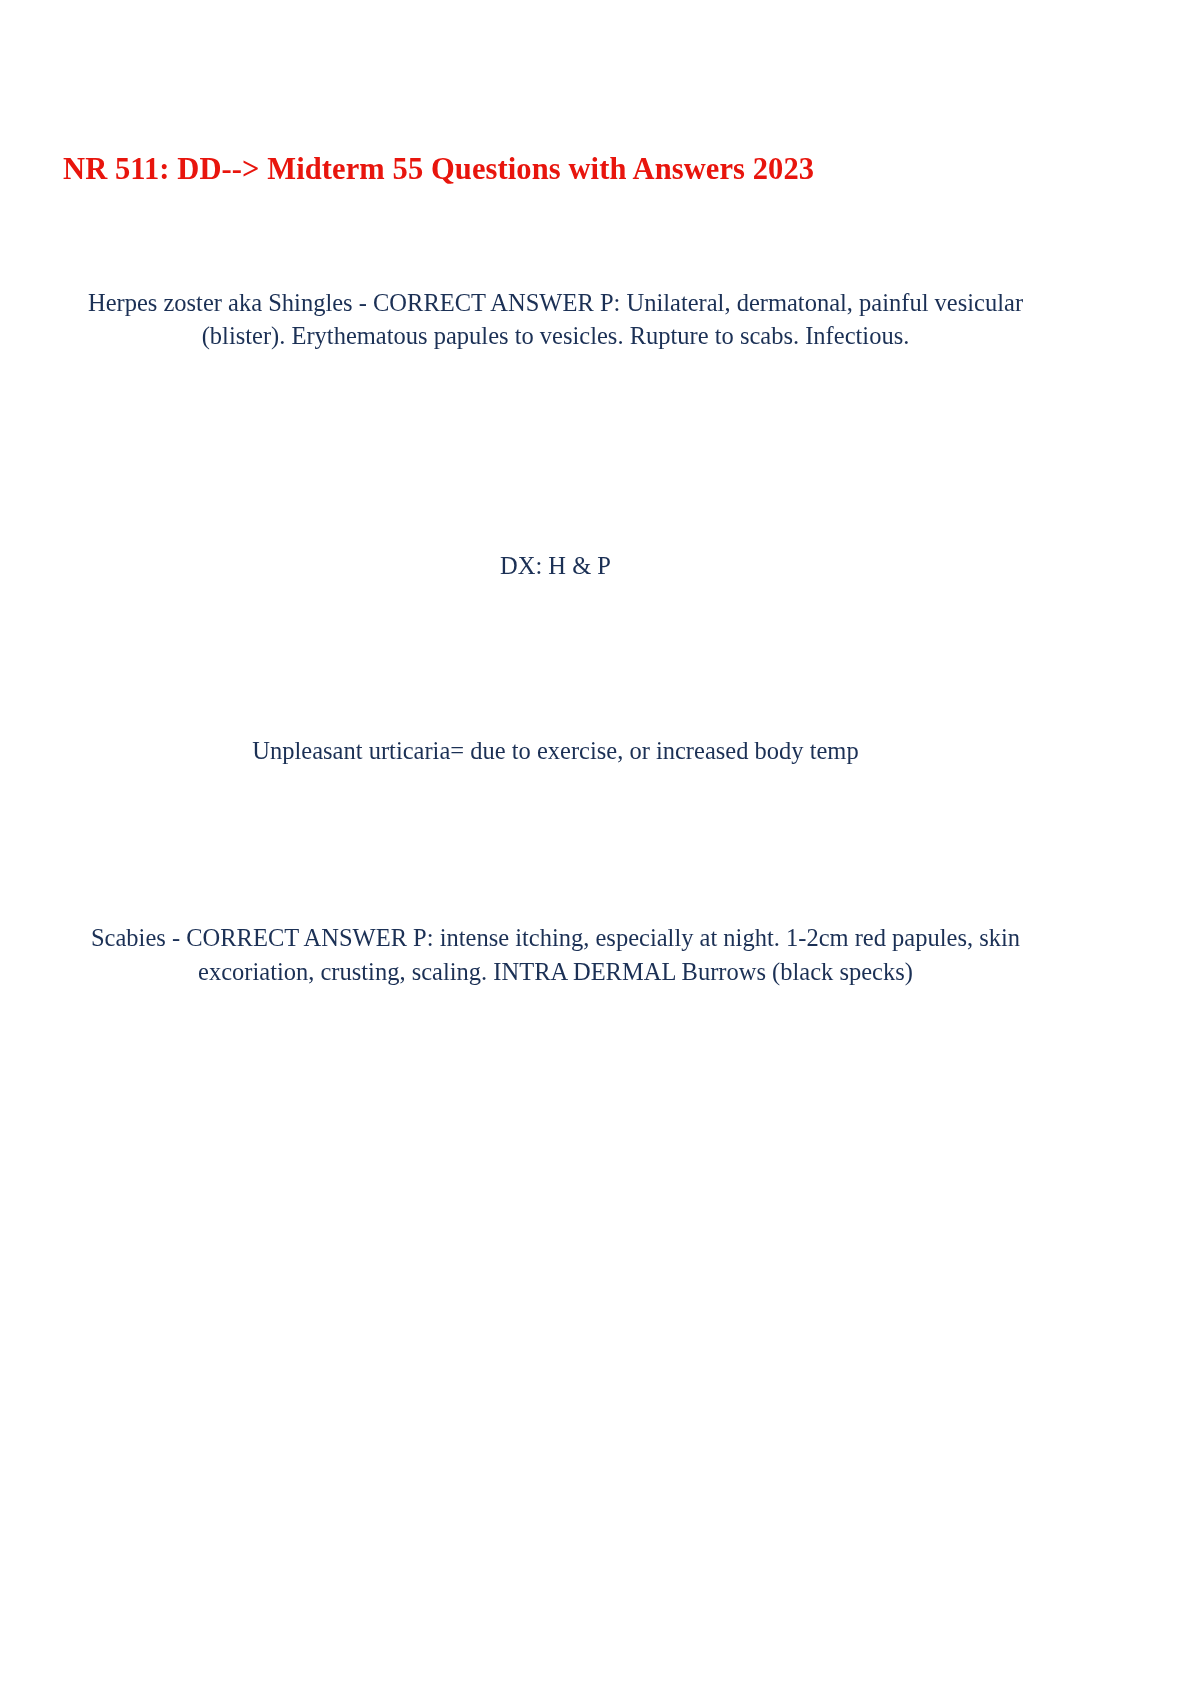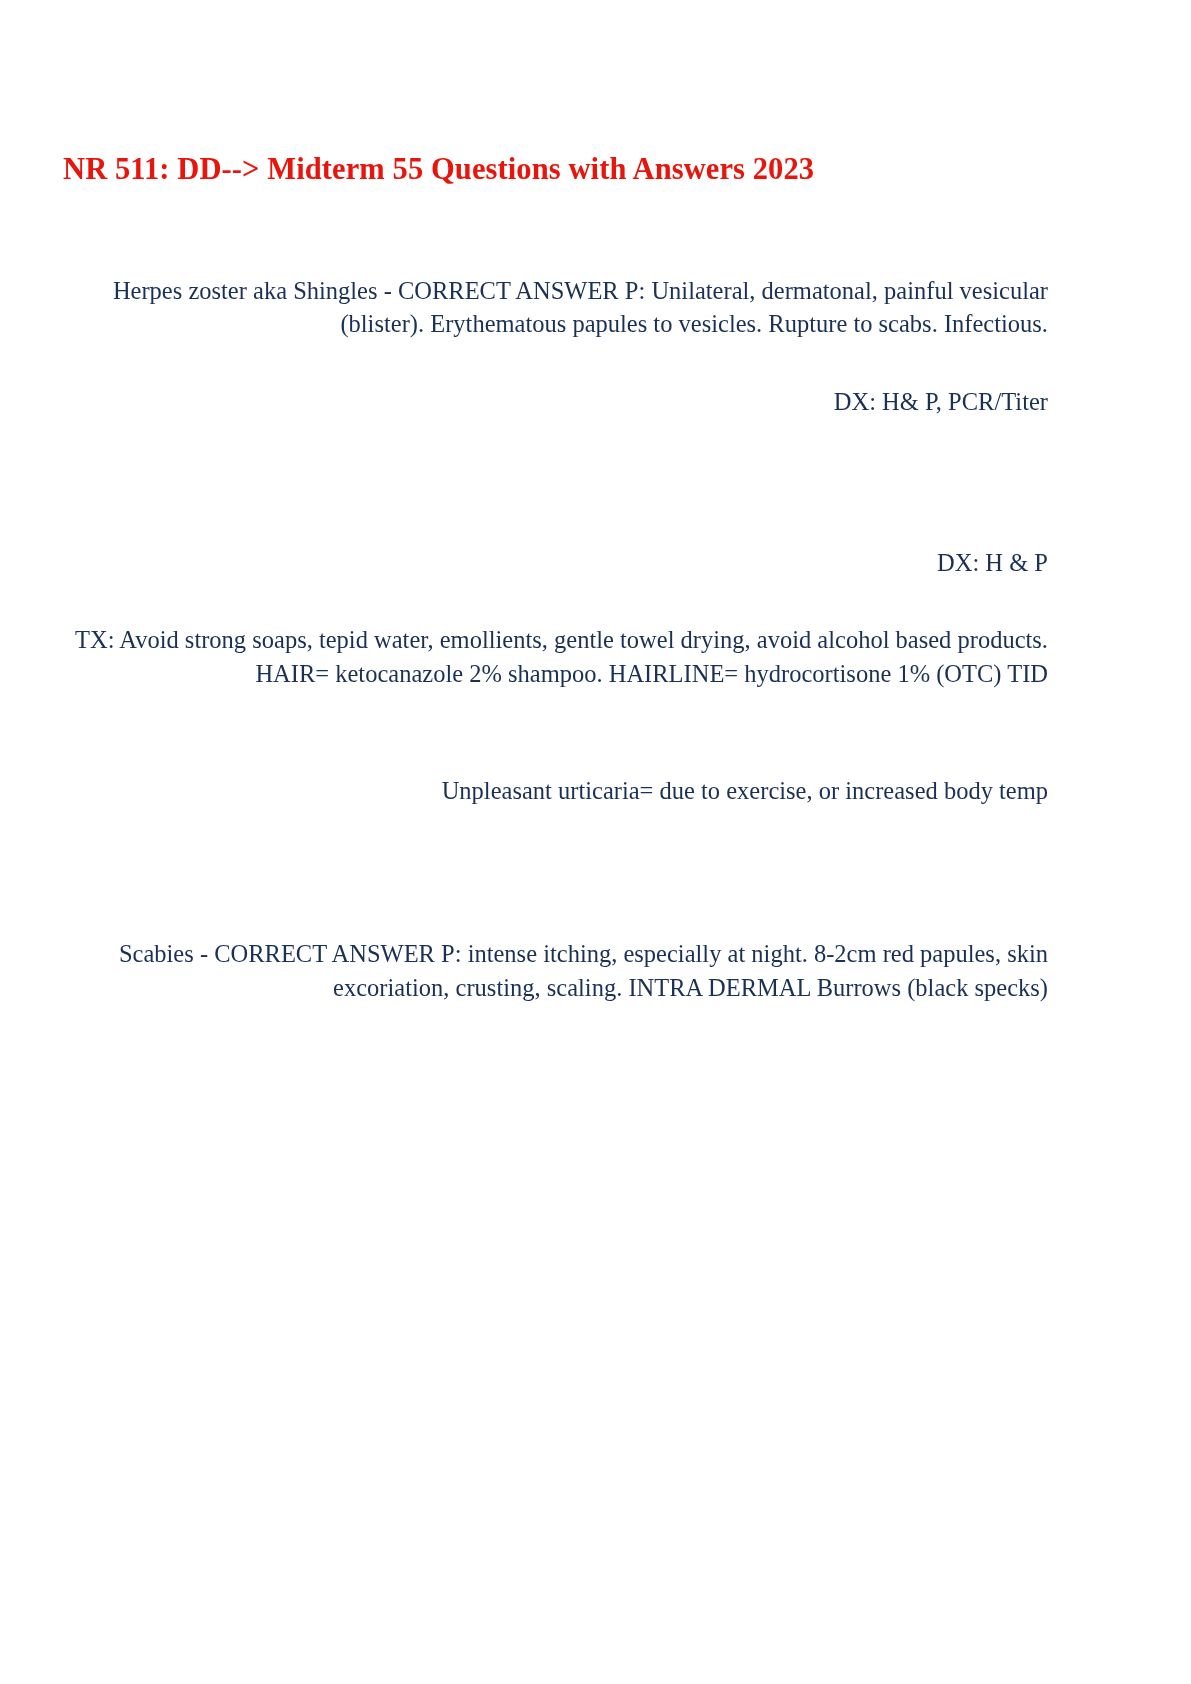--- a/index.html
+++ b/index.html
@@ -35,59 +35,57 @@
     line-height: 1.25;
     letter-spacing: 0.1px;
     margin: 0 0 0 0;
     font-family: "Liberation Serif", serif;
   }
   .body-block {
     color: #1b3055;
     font-size: 24.5px;
     line-height: 1.36;
     font-family: "Liberation Serif", serif;
-    margin: 0;
-    text-align: right;
+    margin: 12px;
+    text-align: center;
     white-space: normal;
   }
   .spacer-lg { height: 86px; }
   .gap { height: 44px; }
   .gap-s { height: 42px; }
 </style>
 </head>
 <body>
 
 <div class="page">
   <div class="content">
 
     <h1 class="doc-title">NR 511: DD--&gt; Midterm 55 Questions with Answers 2023</h1>
 
     <div class="spacer-lg"></div>
 
     <p class="body-block">Herpes zoster aka Shingles - CORRECT ANSWER P: Unilateral, dermatonal, painful vesicular (blister). Erythematous papules to vesicles. Rupture to scabs. Infectious.</p>
     <div class="gap"></div>
 
-    <p class="body-block">DX: H&amp; P, PCR/Titer</p>
     <div class="gap"></div>
 
     <div class="gap-s"></div>
 
     <div class="gap-s"></div>
 
     <p class="body-block">DX: H &amp; P</p>
     <div class="gap"></div>
 
-    <p class="body-block">TX: Avoid strong soaps, tepid water, emollients, gentle towel drying, avoid alcohol based products. HAIR= ketocanazole 2% shampoo. HAIRLINE= hydrocortisone 1% (OTC) TID</p>
     <div class="gap-s"></div>
 
     <div class="gap-s"></div>
 
     <p class="body-block">Unpleasant urticaria= due to exercise, or increased body temp</p>
     <div class="gap"></div>
 
     <div class="gap"></div>
 
     <div class="gap-s"></div>
 
-    <p class="body-block">Scabies - CORRECT ANSWER P: intense itching, especially at night. 8-2cm red papules, skin excoriation, crusting, scaling. INTRA DERMAL Burrows (black specks)</p>
+    <p class="body-block">Scabies - CORRECT ANSWER P: intense itching, especially at night. 1-2cm red papules, skin excoriation, crusting, scaling. INTRA DERMAL Burrows (black specks)</p>
 
   </div>
 </div>
 
 </body></html>

